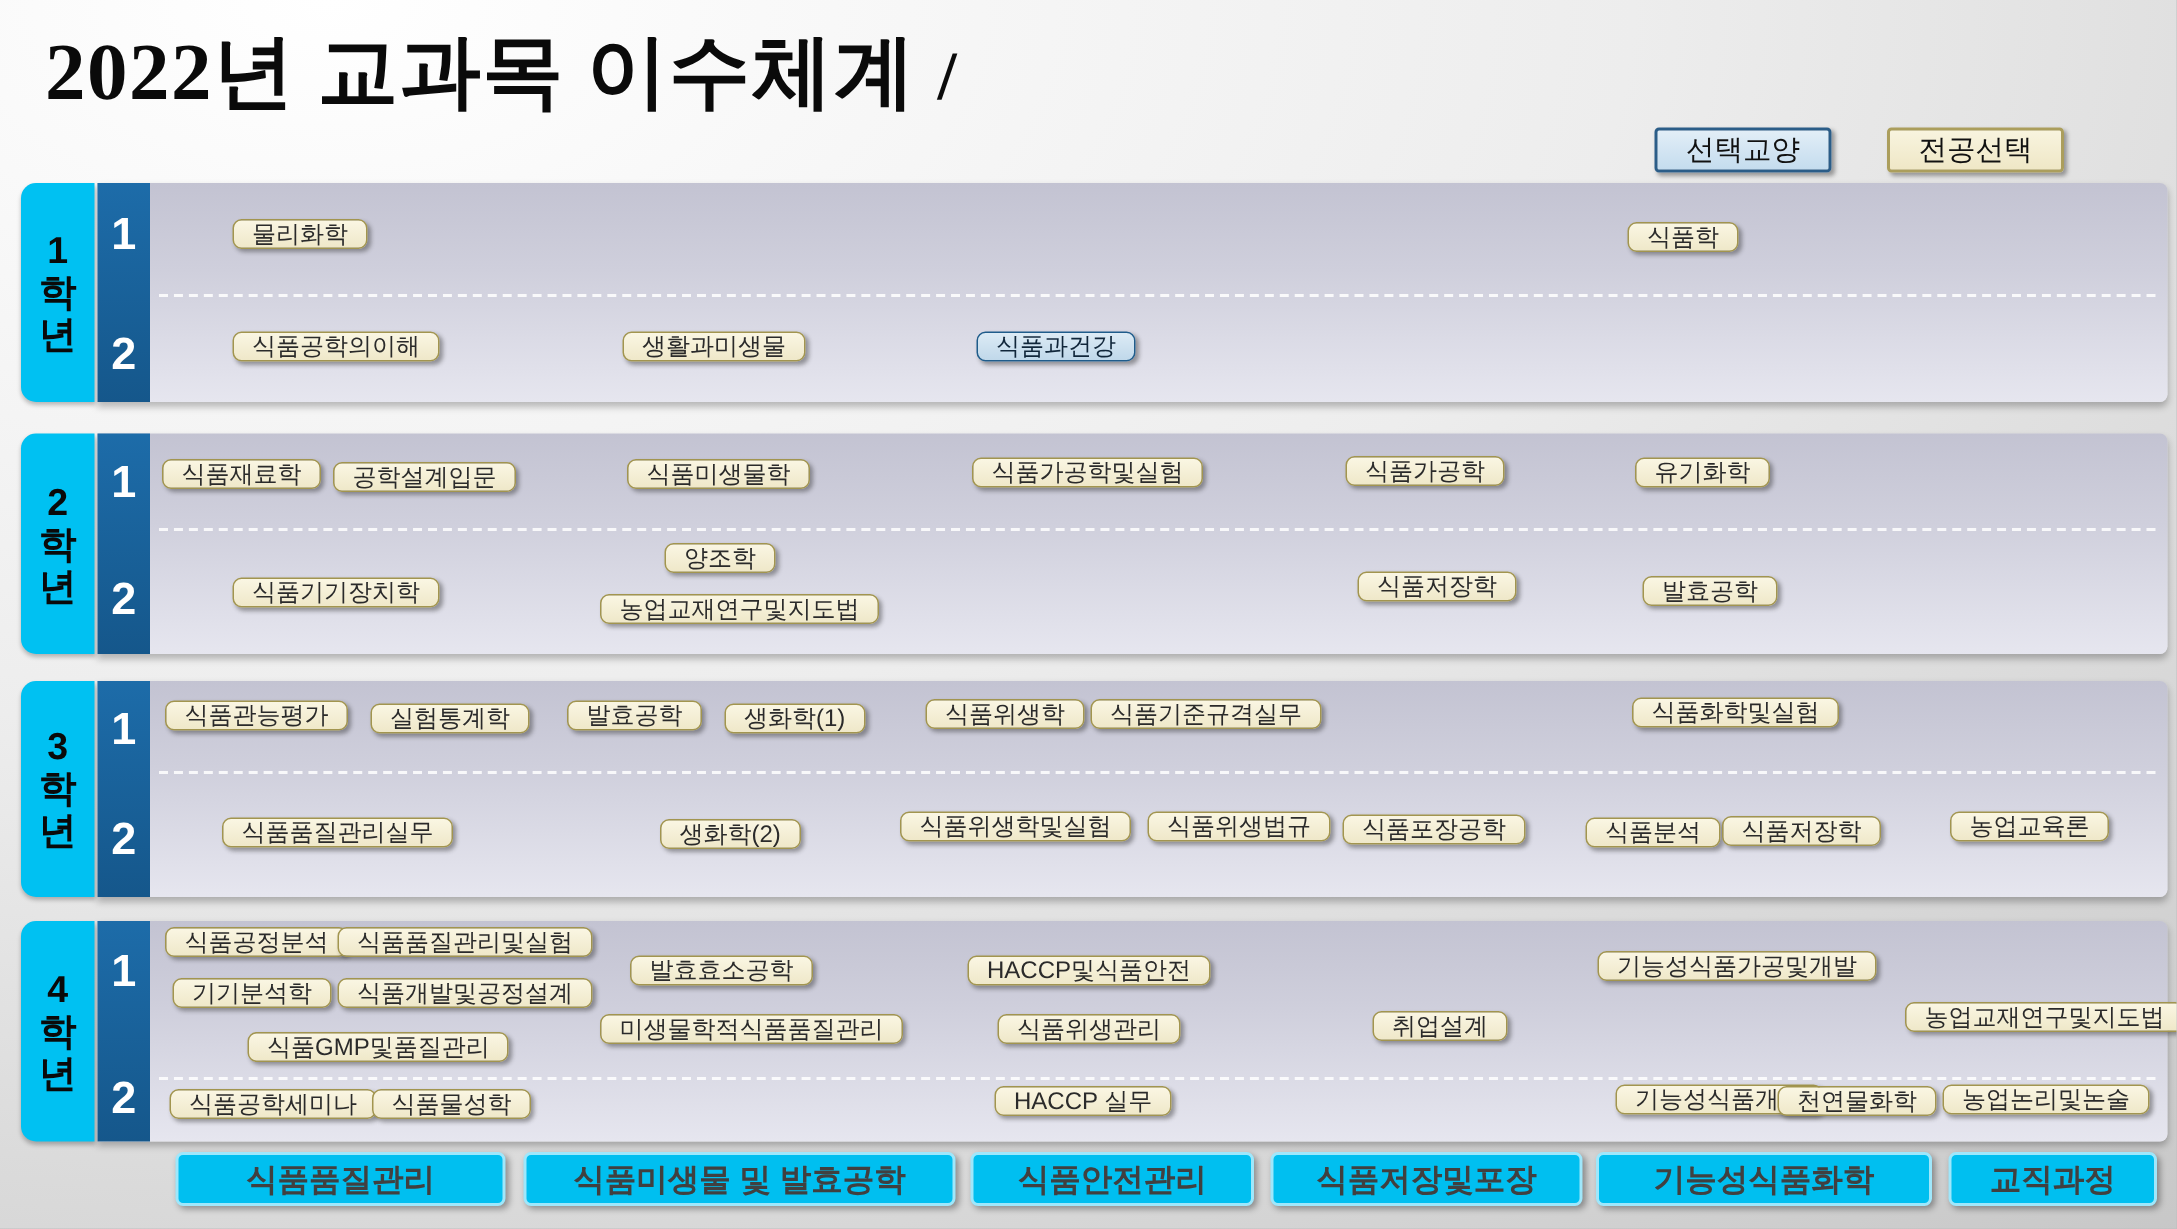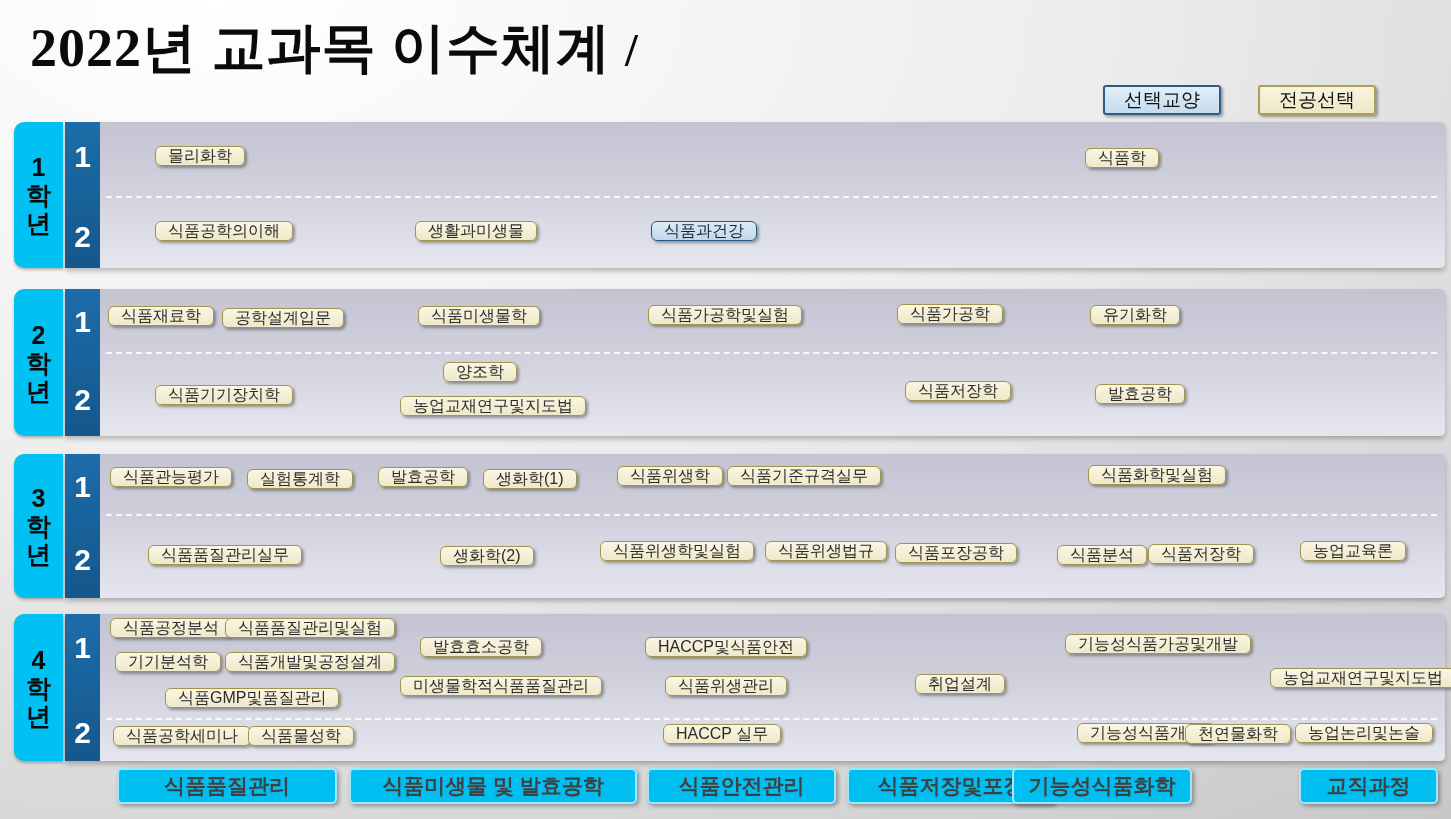--- a/index.html
+++ b/index.html
@@ -223,17 +223,17 @@
         <div class="course" style="left: 1171px; top: 110px;">천연물화학</div>
         <div class="course" style="left: 1281px; top: 109px;">농업논리및논술</div>
       </div>
     </div>
 
   <div>
       <div class="track-btn" style="left: 117px; width: 220px;">식품품질관리</div>
       <div class="track-btn" style="left: 349px; width: 288px;">식품미생물 및 발효공학</div>
       <div class="track-btn" style="left: 647px; width: 189px;">식품안전관리</div>
       <div class="track-btn" style="left: 847px; width: 208px;">식품저장및포장</div>
-      <div class="track-btn" style="left: 1012px; width: 180px;">기능성식품화학</div>
+      <div class="track-btn" style="left: 1064px; width: 224px;">기능성식품화학</div>
       <div class="track-btn" style="left: 1299px; width: 139px;">교직과정</div>
     </div>
 
 </div>
 
 </body></html>

